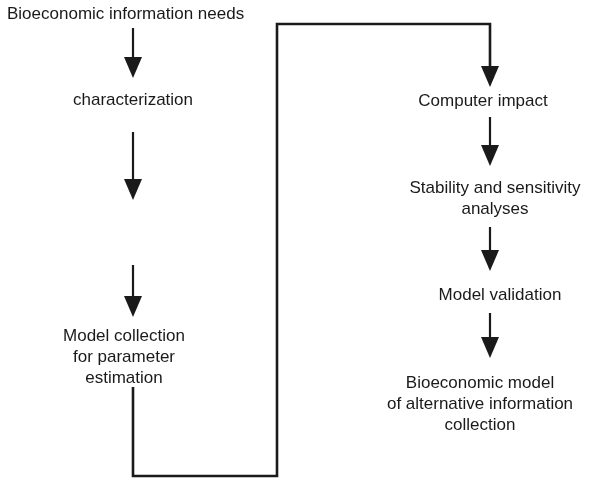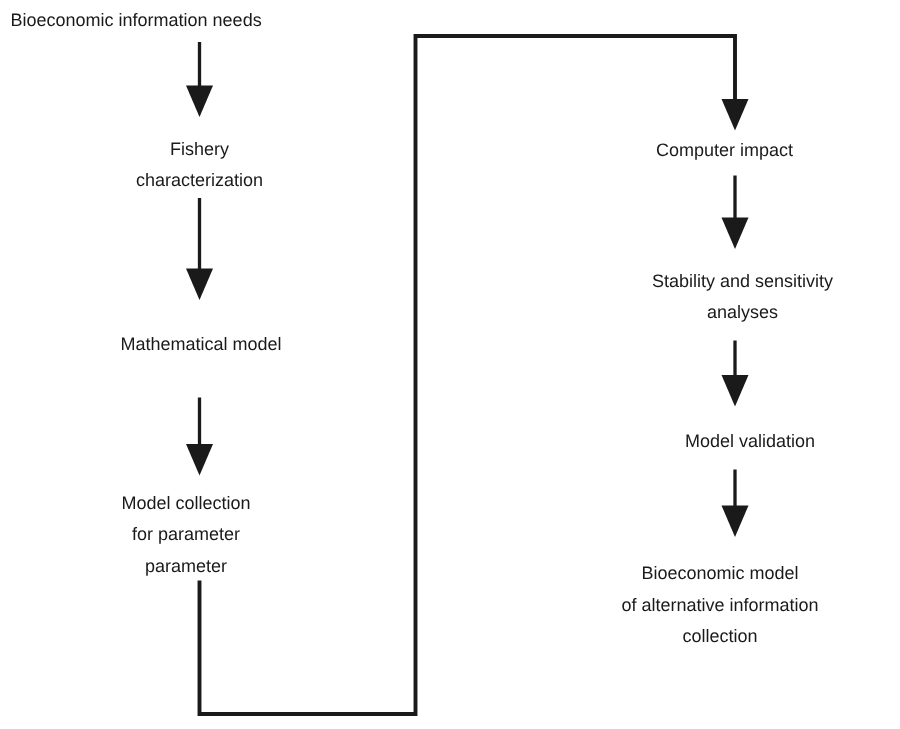--- a/index.html
+++ b/index.html
@@ -25,21 +25,21 @@
   }
   .wire {
     stroke: var(--ink, #161616);
     fill: none;
   }
   .shaft { stroke-width: 2.2; }
   .loop  { stroke-width: 2.6; }
   .head  { fill: var(--ink, #161616); stroke: none; }
   .node {
     position: absolute;
-    font-size: 12px;
+    font-size: 17px;
     line-height: 21px;
     text-align: center;
     white-space: nowrap;
   }
   .node.left-aligned { text-align: left; }
 </style>
 </head>
 <body>
 
 <div class="canvas">
@@ -76,32 +76,30 @@
       <line class="wire shaft" x1="490" y1="313" x2="490" y2="339"></line>
       <polygon class="head" points="481,337 499,337 490,358"></polygon>
     </g>
   </svg>
 
   <div class="node left-aligned" style="left:7px; top:3px;">
     <div>Bioeconomic information needs</div>
   </div>
 
   <div class="node" style="left:33px; top:89px; width:200px;">
-    <div>Fishery</div>
     <div>characterization</div>
   </div>
 
   <div class="node" style="left:34px; top:219px; width:200px;">
-    <div>Mathematical model</div>
   </div>
 
   <div class="node" style="left:24px; top:325px; width:200px;">
     <div>Model collection</div>
     <div>for parameter</div>
-    <div>parameter</div>
+    <div>estimation</div>
   </div>
 
   <div class="node" style="left:373px; top:90px; width:220px;">
     <div>Computer impact</div>
   </div>
 
   <div class="node" style="left:385px; top:177px; width:220px;">
     <div>Stability and sensitivity</div>
     <div>analyses</div>
   </div>

